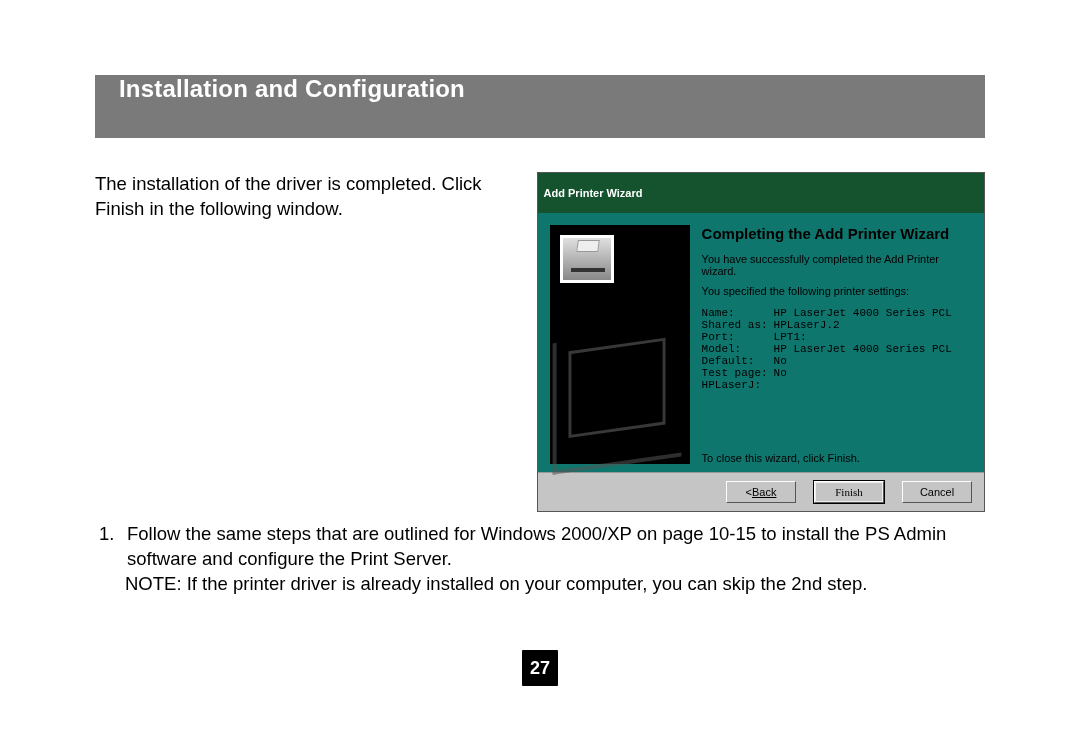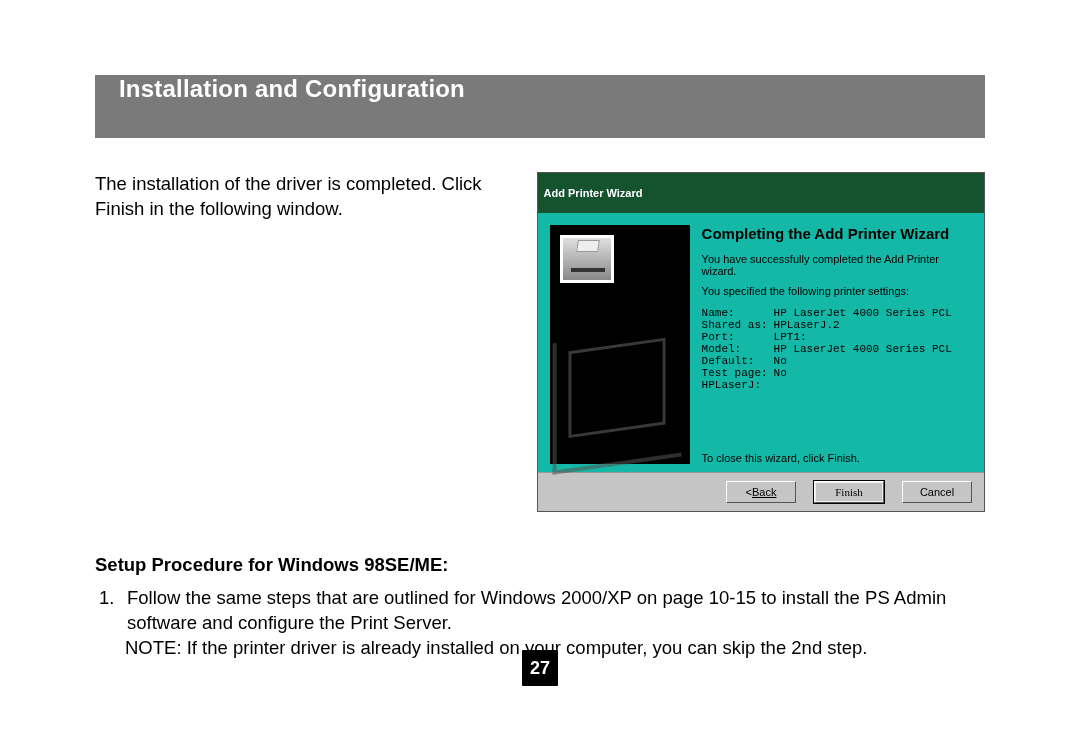--- a/index.html
+++ b/index.html
@@ -51,21 +51,21 @@
     background: #14532d;
     color: #fff;
     padding: 14px 6px;
     font-size: 11px;
     font-weight: bold;
   }
   .wizard-body {
     display: flex;
     padding: 12px 12px 8px 12px;
     gap: 12px;
-    background: #14b8a6;
+    background: #0f766e;
     border-bottom: 1px solid #999;
     min-height: 260px;
   }
   .wizard-graphic {
     width: 140px;
     background: #000;
     position: relative;
     flex-shrink: 0;
   }
   .printer-shape {
@@ -243,21 +243,20 @@
         </div>
       </div>
       <div class="wizard-footer">
         <div class="wiz-btn">&lt; <span class="underline-letter">Back</span></div>
         <div class="wiz-btn default">Finish</div>
         <div class="wiz-btn">Cancel</div>
       </div>
     </div>
   </div>
 
-  <div class="section-heading">Setup Procedure for Windows 98SE/ME:</div>
   <div class="list-block">
     <div class="list-item">
       <div class="list-num">1.</div>
       <div>Follow the same steps that are outlined  for Windows 2000/XP on page 10-15 to install the PS Admin software and configure the Print Server.</div>
     </div>
     <div class="note-line">NOTE: If the printer driver is already installed on your computer, you can skip the 2nd step.</div>
   </div>
 
 </div>
 

